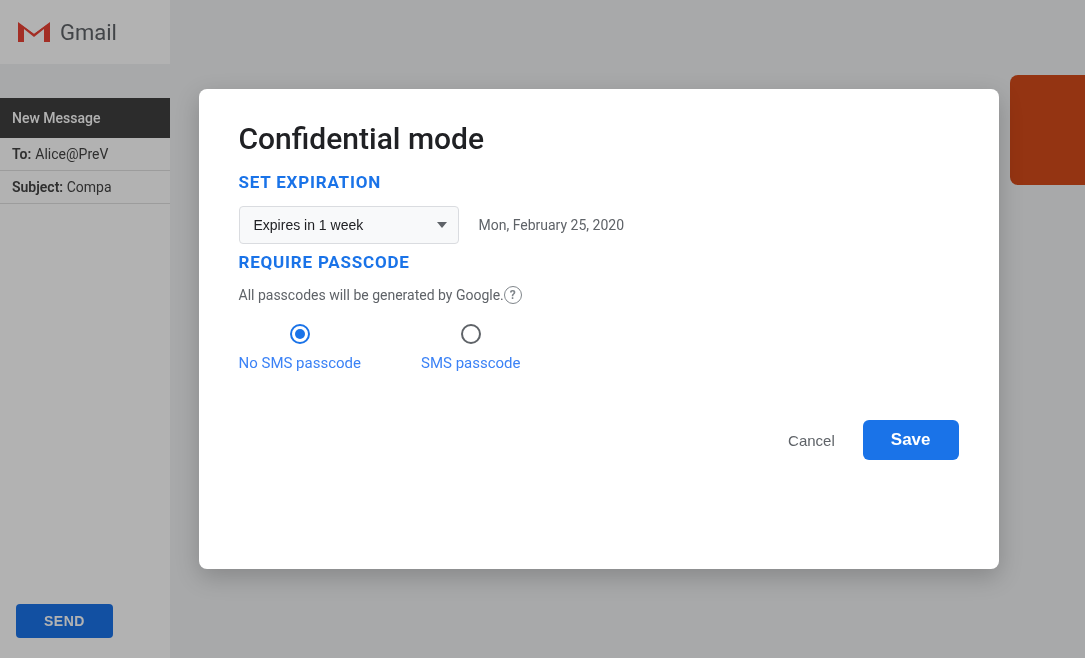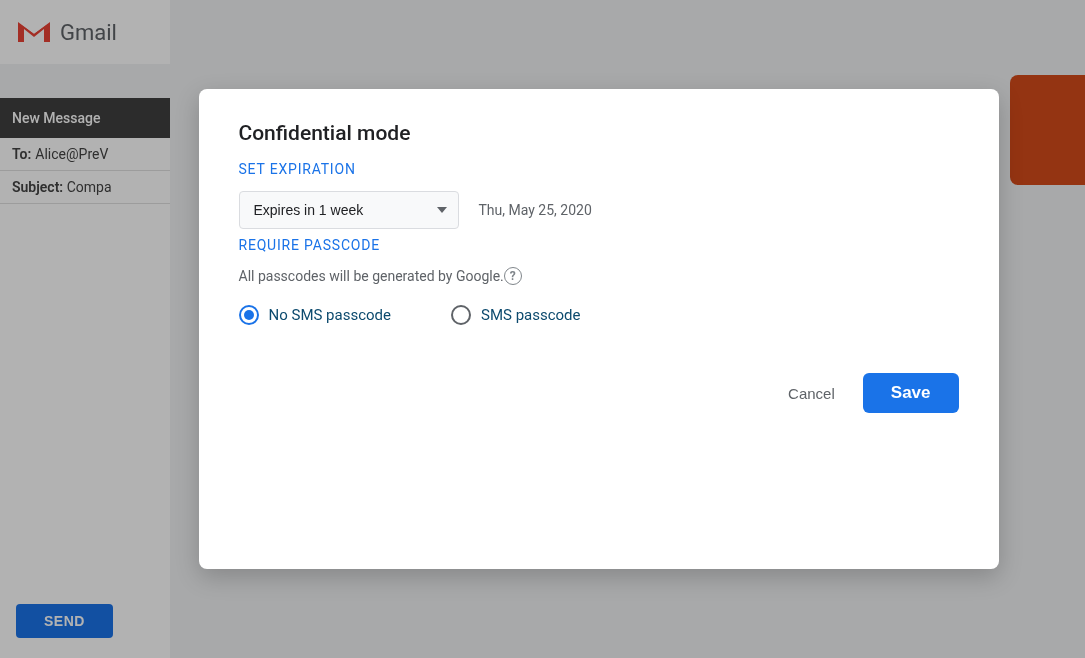--- a/index.html
+++ b/index.html
@@ -146,42 +146,42 @@
       background: #fff;
       border-radius: 8px;
       width: 800px;
       min-height: 480px;
       padding: 32px 40px 28px 40px;
       z-index: 20;
       box-shadow: 0 8px 24px rgba(0,0,0,0.2);
     }
 
     .modal-title {
-      font-size: 21px;
+      font-size: 30px;
       font-weight: 500;
       color: #202124;
       margin-bottom: 16px;
     }
 
     .modal-description {
       font-size: 14px;
       color: #5f6368;
       line-height: 1.6;
       max-width: 680px;
       margin-bottom: 4px;
     }
 
     .modal-description a {
       color: #1a73e8;
       text-decoration: none;
     }
 
     .section-label {
-      font-size: 14px;
-      font-weight: 400;
+      font-size: 17px;
+      font-weight: 700;
       color: #1a73e8;
       letter-spacing: 0.8px;
       margin-bottom: 14px;
     }
 
     
     .expiration-row {
       display: flex;
       align-items: center;
       gap: 20px;
@@ -257,22 +257,23 @@
       align-items: center;
       gap: 60px;
       margin-top: 8px;
     }
 
     .radio-option {
       display: flex;
       align-items: center;
       gap: 10px;
       font-size: 15px;
-      color: #0c4a6e;
-      cursor: pointer;
+      color: #3b82f6;
+      cursor: pointer;
+      flex-direction: column;
     }
 
     .radio-circle {
       width: 20px;
       height: 20px;
       border-radius: 50%;
       border: 2px solid #5f6368;
       display: flex;
       align-items: center;
       justify-content: center;
@@ -367,21 +368,21 @@
     <div class="select-wrapper">
       <select class="expiration-select">
         <option>No expiration</option>
         <option>Expires in 1 day</option>
         <option selected="">Expires in 1 week</option>
         <option>Expires in 1 month</option>
         <option>Expires in 3 months</option>
         <option>Expires in 5 years</option>
       </select>
     </div>
-    <span class="expiration-date">Thu, May 25, 2020</span>
+    <span class="expiration-date">Mon, February 25, 2020</span>
   </div>
 
   <div class="section-label">REQUIRE PASSCODE</div>
 
   <div class="passcode-desc">
     <span>All passcodes will be generated by Google.</span>
     <span class="help-icon">?</span>
   </div>
 
   <div class="radio-row">

